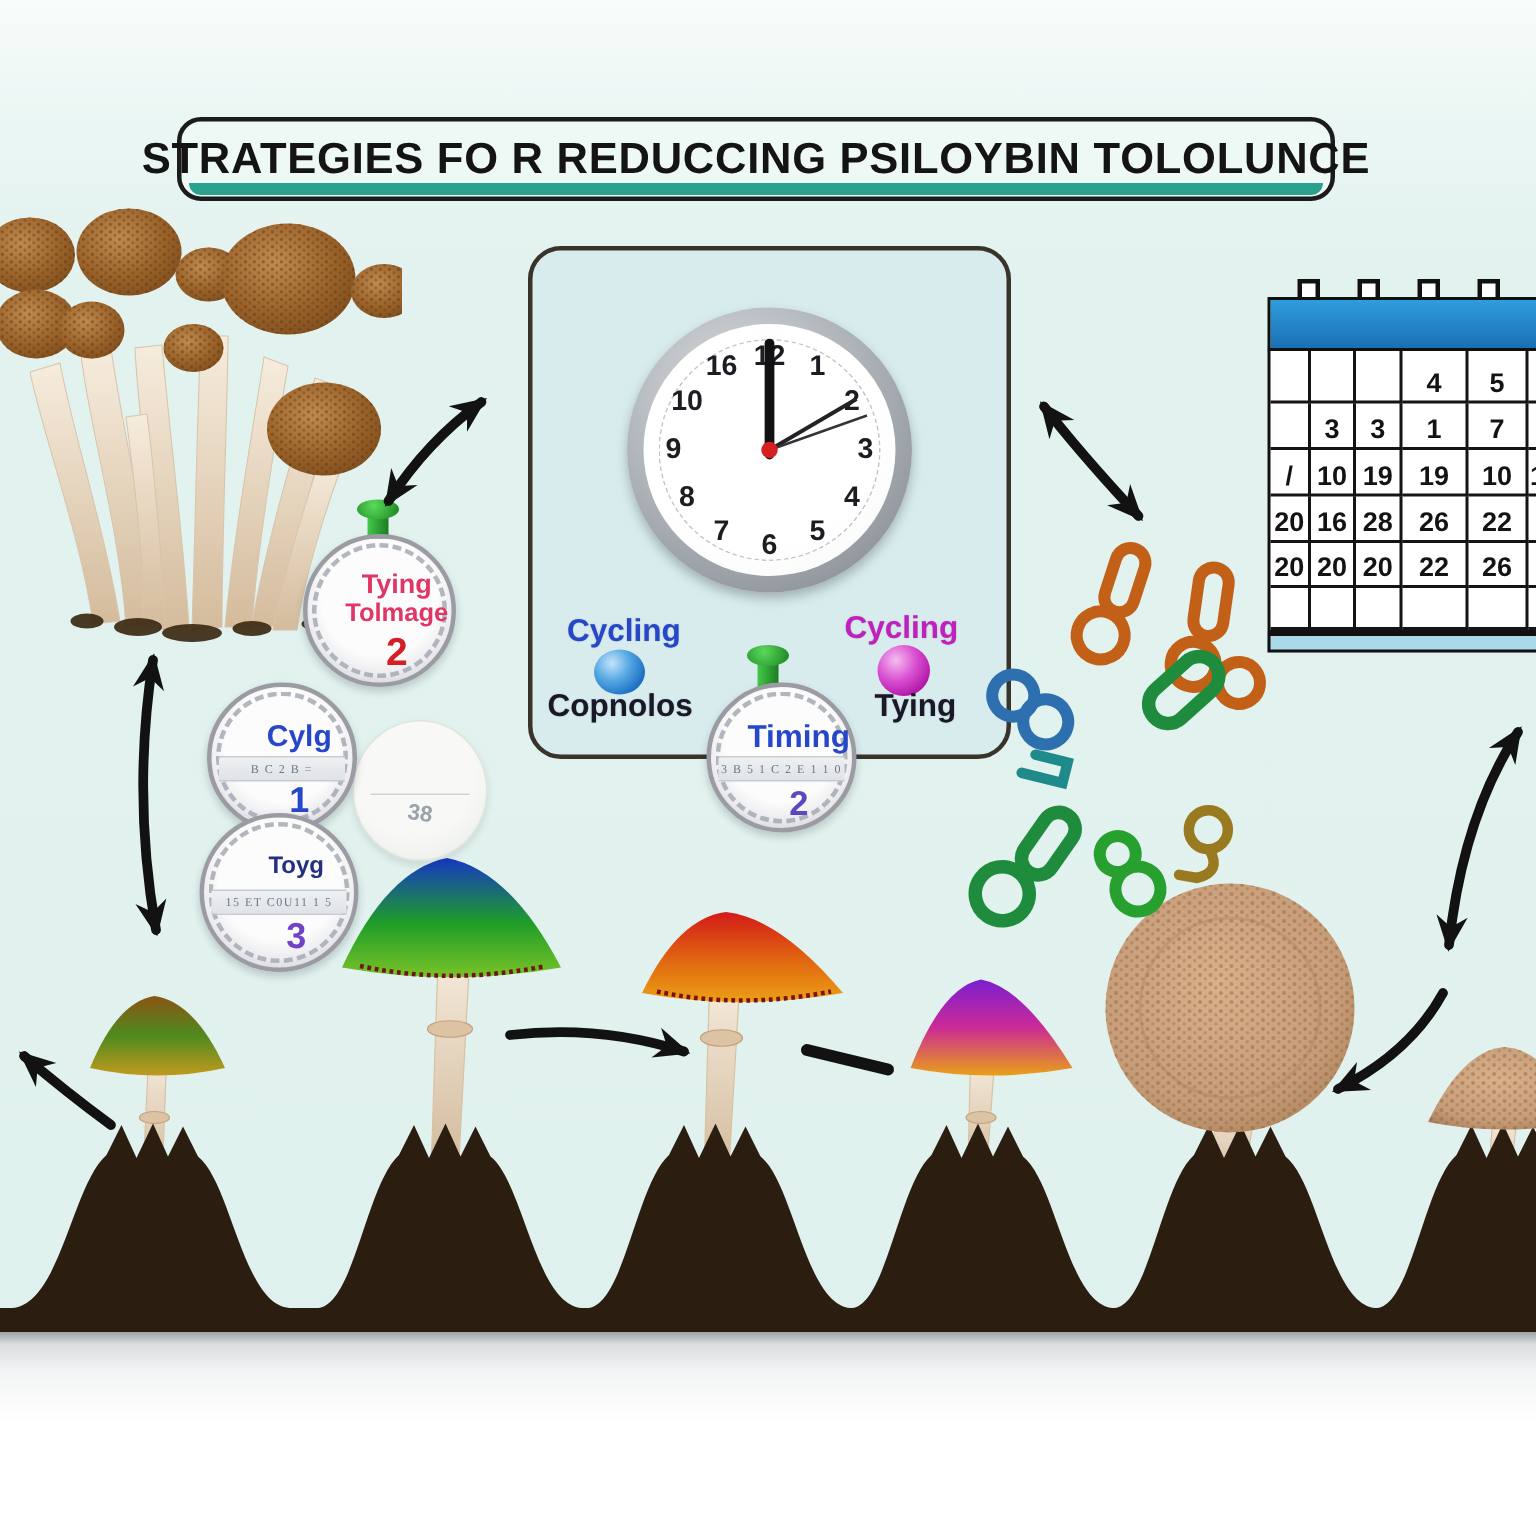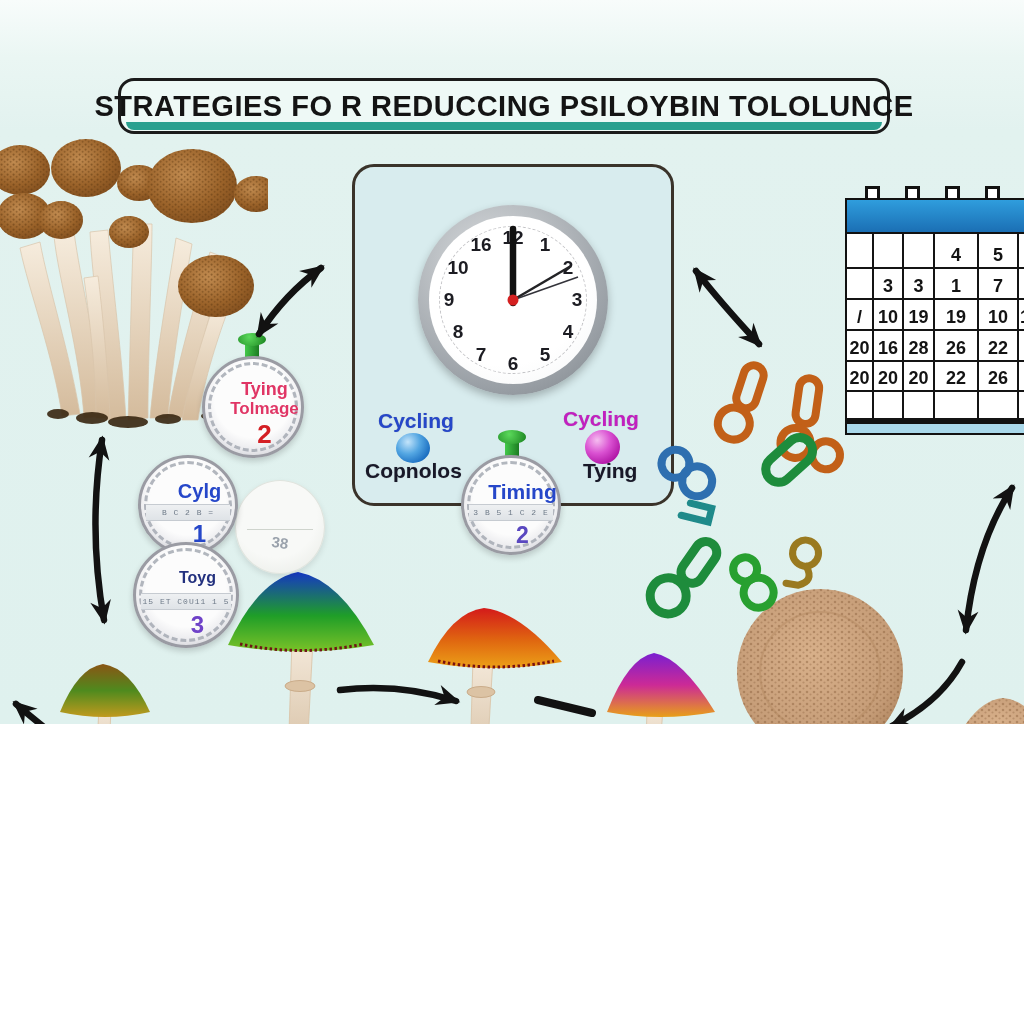--- a/index.html
+++ b/index.html
@@ -1,17 +1,17 @@
 <!DOCTYPE html>
 <html><head>
 <meta charset="utf-8">
 <style>
   html,body{margin:0;padding:0;}
   body{width:1024px;height:1024px;overflow:hidden;font-family:"Liberation Sans",sans-serif;}
-  #page{position:relative;width:1024px;height:724px;overflow:hidden;
+  #page{position:relative;width:1024px;height:1024px;overflow:hidden;
         background:linear-gradient(180deg,#f8fcfb 0%,#eaf6f3 8%,#e2f2ef 18%,#dff1ee 100%);}
   
   .banner{position:absolute;left:118px;top:78px;width:772px;height:56px;background:#eef9f6;
           border:3px solid #1b1b1b;border-radius:16px;display:flex;align-items:center;justify-content:center;box-sizing:border-box;}
   .banner .underline{position:absolute;left:5px;right:5px;bottom:1px;height:8px;border-radius:0 0 12px 12px;}
   .banner .t{font-weight:bold;font-size:29px;letter-spacing:.5px;color:#141414;white-space:nowrap;}
   
   .cbox{position:absolute;left:352px;top:164px;width:322px;height:342px;border:3px solid #3a332a;
         border-radius:22px;box-sizing:border-box;}
   .clock{position:absolute;left:63px;top:38px;width:190px;height:190px;border-radius:50%;
@@ -25,21 +25,21 @@
   .glab{position:absolute;font-weight:bold;font-size:21px;white-space:nowrap;text-shadow:0 0 1px rgba(0,0,0,.25);}
   .sphere{position:absolute;border-radius:50%;}
   .sphere.blue{background:radial-gradient(circle at 35% 30%,#c3e4fa,#53a6e2 40%,#1d70c2 75%,#14589b);}
   .sphere.mag{background:radial-gradient(circle at 35% 30%,#f5bdf0,#da52d2 40%,#b219a8 75%,#8e1186);}
   
   .coin{position:absolute;border-radius:50%;box-sizing:border-box;
         background:radial-gradient(circle at 50% 42%,#fcfcfc 52%,#ececef 68%,#d3d4d9 82%,#b9bac1 100%);
         border:3px solid #9a9ba3;box-shadow:0 3px 6px rgba(0,0,0,.18);}
   .coin::before{content:"";position:absolute;inset:3px;border-radius:50%;border:3px dashed #a6abb4;opacity:.85;}
   .coin .band{position:absolute;left:5%;right:5%;height:15px;background:linear-gradient(#eef0f2,#dfe3e7);
-        border-top:1px solid #c6cbd1;border-bottom:1px solid #c6cbd1;font-family:Liberation Mono, monospace;
+        border-top:1px solid #c6cbd1;border-bottom:1px solid #c6cbd1;font-family:Liberation Serif, serif;
         font-size:8px;line-height:15px;text-align:center;color:#6e7a88;letter-spacing:1px;overflow:hidden;}
   .coin .l1,.coin .l2,.coin .num{position:absolute;left:0;right:0;text-align:center;font-weight:bold;padding-left:23px;}
   .crown-stem{position:absolute;background:linear-gradient(90deg,#43c94a,#1c7d22);border-radius:4px;}
   .crown-cap{position:absolute;background:radial-gradient(circle at 40% 30%,#5bd95b,#17801d);border-radius:50%;}
   .pill{position:absolute;border-radius:50%;background:radial-gradient(circle at 45% 38%,#f8f9f7 55%,#eef0ec 80%,#e2e6e0);
         box-shadow:0 3px 6px rgba(0,0,0,.10);border:1px solid #e0e4de;}
   .pill .score{position:absolute;left:12%;right:12%;top:52%;height:1px;background:#cfd4cd;}
   .pill .num{position:absolute;left:0;right:0;top:58%;text-align:center;color:#9aa2ac;font-size:15px;
         font-weight:bold;transform:rotate(8deg);}
   
@@ -165,21 +165,21 @@
     </div>
     <span class="glab" style="left:23px;top:242px;color:#2647c9">Cycling</span>
     <div class="sphere blue" style="left:41px;top:266px;width:34px;height:30px"></div>
     <span class="glab" style="left:10px;top:292px;color:#181828">Copnolos</span>
     <span class="glab" style="left:208px;top:240px;color:#c21fc0">Cycling</span>
     <div class="sphere mag" style="left:230px;top:263px;width:35px;height:34px"></div>
     <span class="glab" style="left:228px;top:292px;color:#181828">Tying</span>
 
     <div class="crown-stem" style="left:150px;top:271px;width:14px;height:32px;z-index:2"></div>
     <div class="crown-cap" style="left:143px;top:263px;width:28px;height:14px;z-index:2"></div>
-    <div class="coin" style="left:106px;top:288px;width:100px;height:100px;z-index:3">
+    <div class="coin" style="left:116px;top:288px;width:100px;height:100px;z-index:3">
       <span class="l1" style="top:22px;font-size:21px;color:#2647c9">Timing</span>
       <div class="band" style="top:46px">3 B 5 1 C 2 E 1 1 0 1</div>
       <span class="num" style="top:64px;font-size:23px;color:#5a48c0">2</span>
     </div>
   </div>
 
   <div class="crown-stem" style="left:245px;top:340px;width:14px;height:30px;z-index:3"></div>
   <div class="crown-cap" style="left:238px;top:333px;width:28px;height:13px;z-index:3"></div>
   <div class="coin" style="left:202px;top:356px;width:102px;height:102px;z-index:4">
     <span class="l1" style="top:20px;font-size:18px;color:#e03565">Tying</span>

